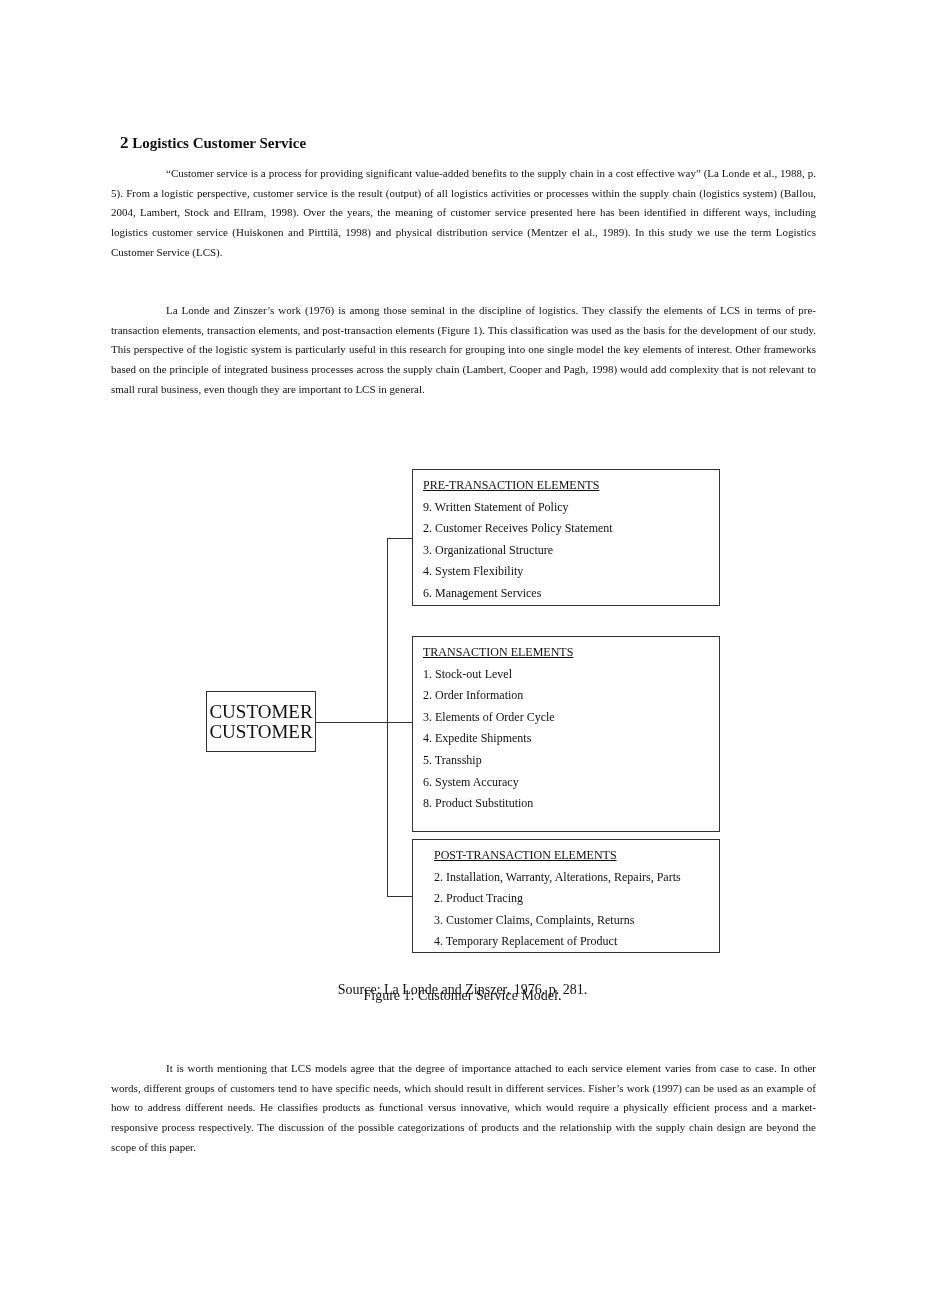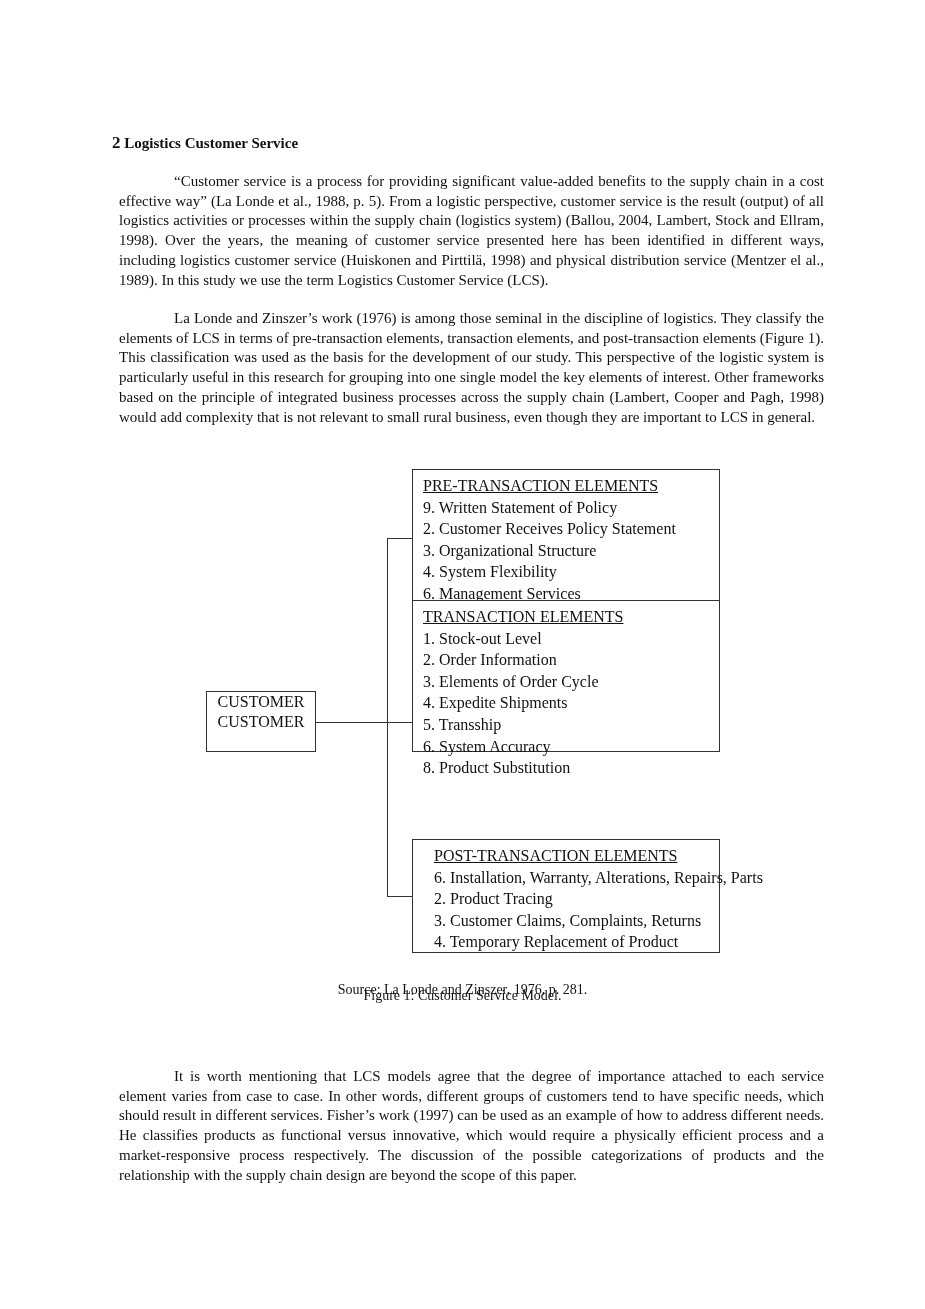--- a/index.html
+++ b/index.html
@@ -1,35 +1,35 @@
 <!DOCTYPE html>
 <html><head>
 <meta charset="utf-8">
 <style>
   html, body { margin: 0; padding: 0; background: #ffffff; }
   body { width: 925px; height: 1309px; position: relative; overflow: hidden;
          font-family: "Liberation Serif", "DejaVu Serif", serif; color: #111; }
   .page { position: absolute; left: 0; top: 0; width: 925px; height: 1309px; }
-  .heading { position: absolute; left: 112px; top: 133px; font-weight: bold; font-size: 15px; }
+  .heading { position: absolute; left: 120px; top: 133px; font-weight: bold; font-size: 15px; }
   .heading .num { font-size: 17px; }
-  .para { position: absolute; left: 111px; width: 705px; font-size: 15px; line-height: 19.7px;
-          text-align: justify; margin: 8px; }
+  .para { position: absolute; left: 111px; width: 705px; font-size: 11px; line-height: 19.7px;
+          text-align: justify; margin: 0; }
   .para .indent { display: inline-block; width: 55px; }
   #p1 { top: 164px; }
   #p2 { top: 301px; }
   #p3 { top: 1059px; }
   .box { position: absolute; border: 1px solid #333; background: #fff; box-sizing: border-box;
-         font-size: 16px; }
+         font-size: 12px; }
   .cs-box { left: 206px; top: 691px; width: 110px; height: 61px; text-align: center;
-            font-size: 16px; line-height: 20px; padding-top: 0; }
+            font-size: 19px; line-height: 20px; padding-top: 10px; }
   .elem-box { left: 412px; width: 308px; padding: 5px 10px 0 10px; line-height: 21.6px; }
   .elem-box .title { text-decoration: underline; display: block; }
   .elem-box .item { display: block; white-space: nowrap; }
   #pre { top: 469px; height: 137px; }
-  #trn { top: 600px; height: 152px; }
+  #trn { top: 636px; height: 196px; }
   #post { top: 839px; height: 114px; padding-left: 21px; }
   .line { position: absolute; background: #333; }
   .caption { position: absolute; left: 0; width: 925px; text-align: center; font-size: 14px; }
   #cap-title { top: 963px; font-weight: normal; margin-top: 25px; }
   #cap-src { top: 982px; }
 </style>
 </head>
 <body>
 
 <div class="page">
@@ -70,21 +70,21 @@
       <span class="item">2. Order Information</span>
       <span class="item">3. Elements of Order Cycle</span>
       <span class="item">4. Expedite Shipments</span>
       <span class="item">5. Transship</span>
       <span class="item">6. System Accuracy</span>
       <span class="item">8. Product Substitution</span>
     </div>
 
     <div class="box elem-box" id="post">
       <span class="title">POST-TRANSACTION  ELEMENTS</span>
-      <span class="item">6. Installation, Warranty, Alterations, Repairs, Parts</span>
+      <span class="item">2. Installation, Warranty, Alterations, Repairs, Parts</span>
       <span class="item">2. Product Tracing</span>
       <span class="item">3.  Customer Claims, Complaints, Returns</span>
       <span class="item">4. Temporary Replacement of Product</span>
     </div>
 
     <div class="caption" id="cap-title">Figure 1: Customer Service Model.</div>
     <div class="caption" id="cap-src">Source: La Londe and Zinszer, 1976, p. 281.</div>
   </div>
 
   <p class="para" id="p3"><span class="indent"></span><span>It is worth mentioning that LCS models agree that the degree of importance attached to each service element varies from case to case. In other words, different groups of customers tend to have specific needs, which should result in different services. Fisher’s work (1997) can be used as an example of how to address different needs. He classifies products as functional versus innovative, which would require a physically efficient process and a market-responsive process respectively. The discussion of the possible categorizations of products and the relationship with the supply chain design are beyond the scope of this paper.</span></p>

